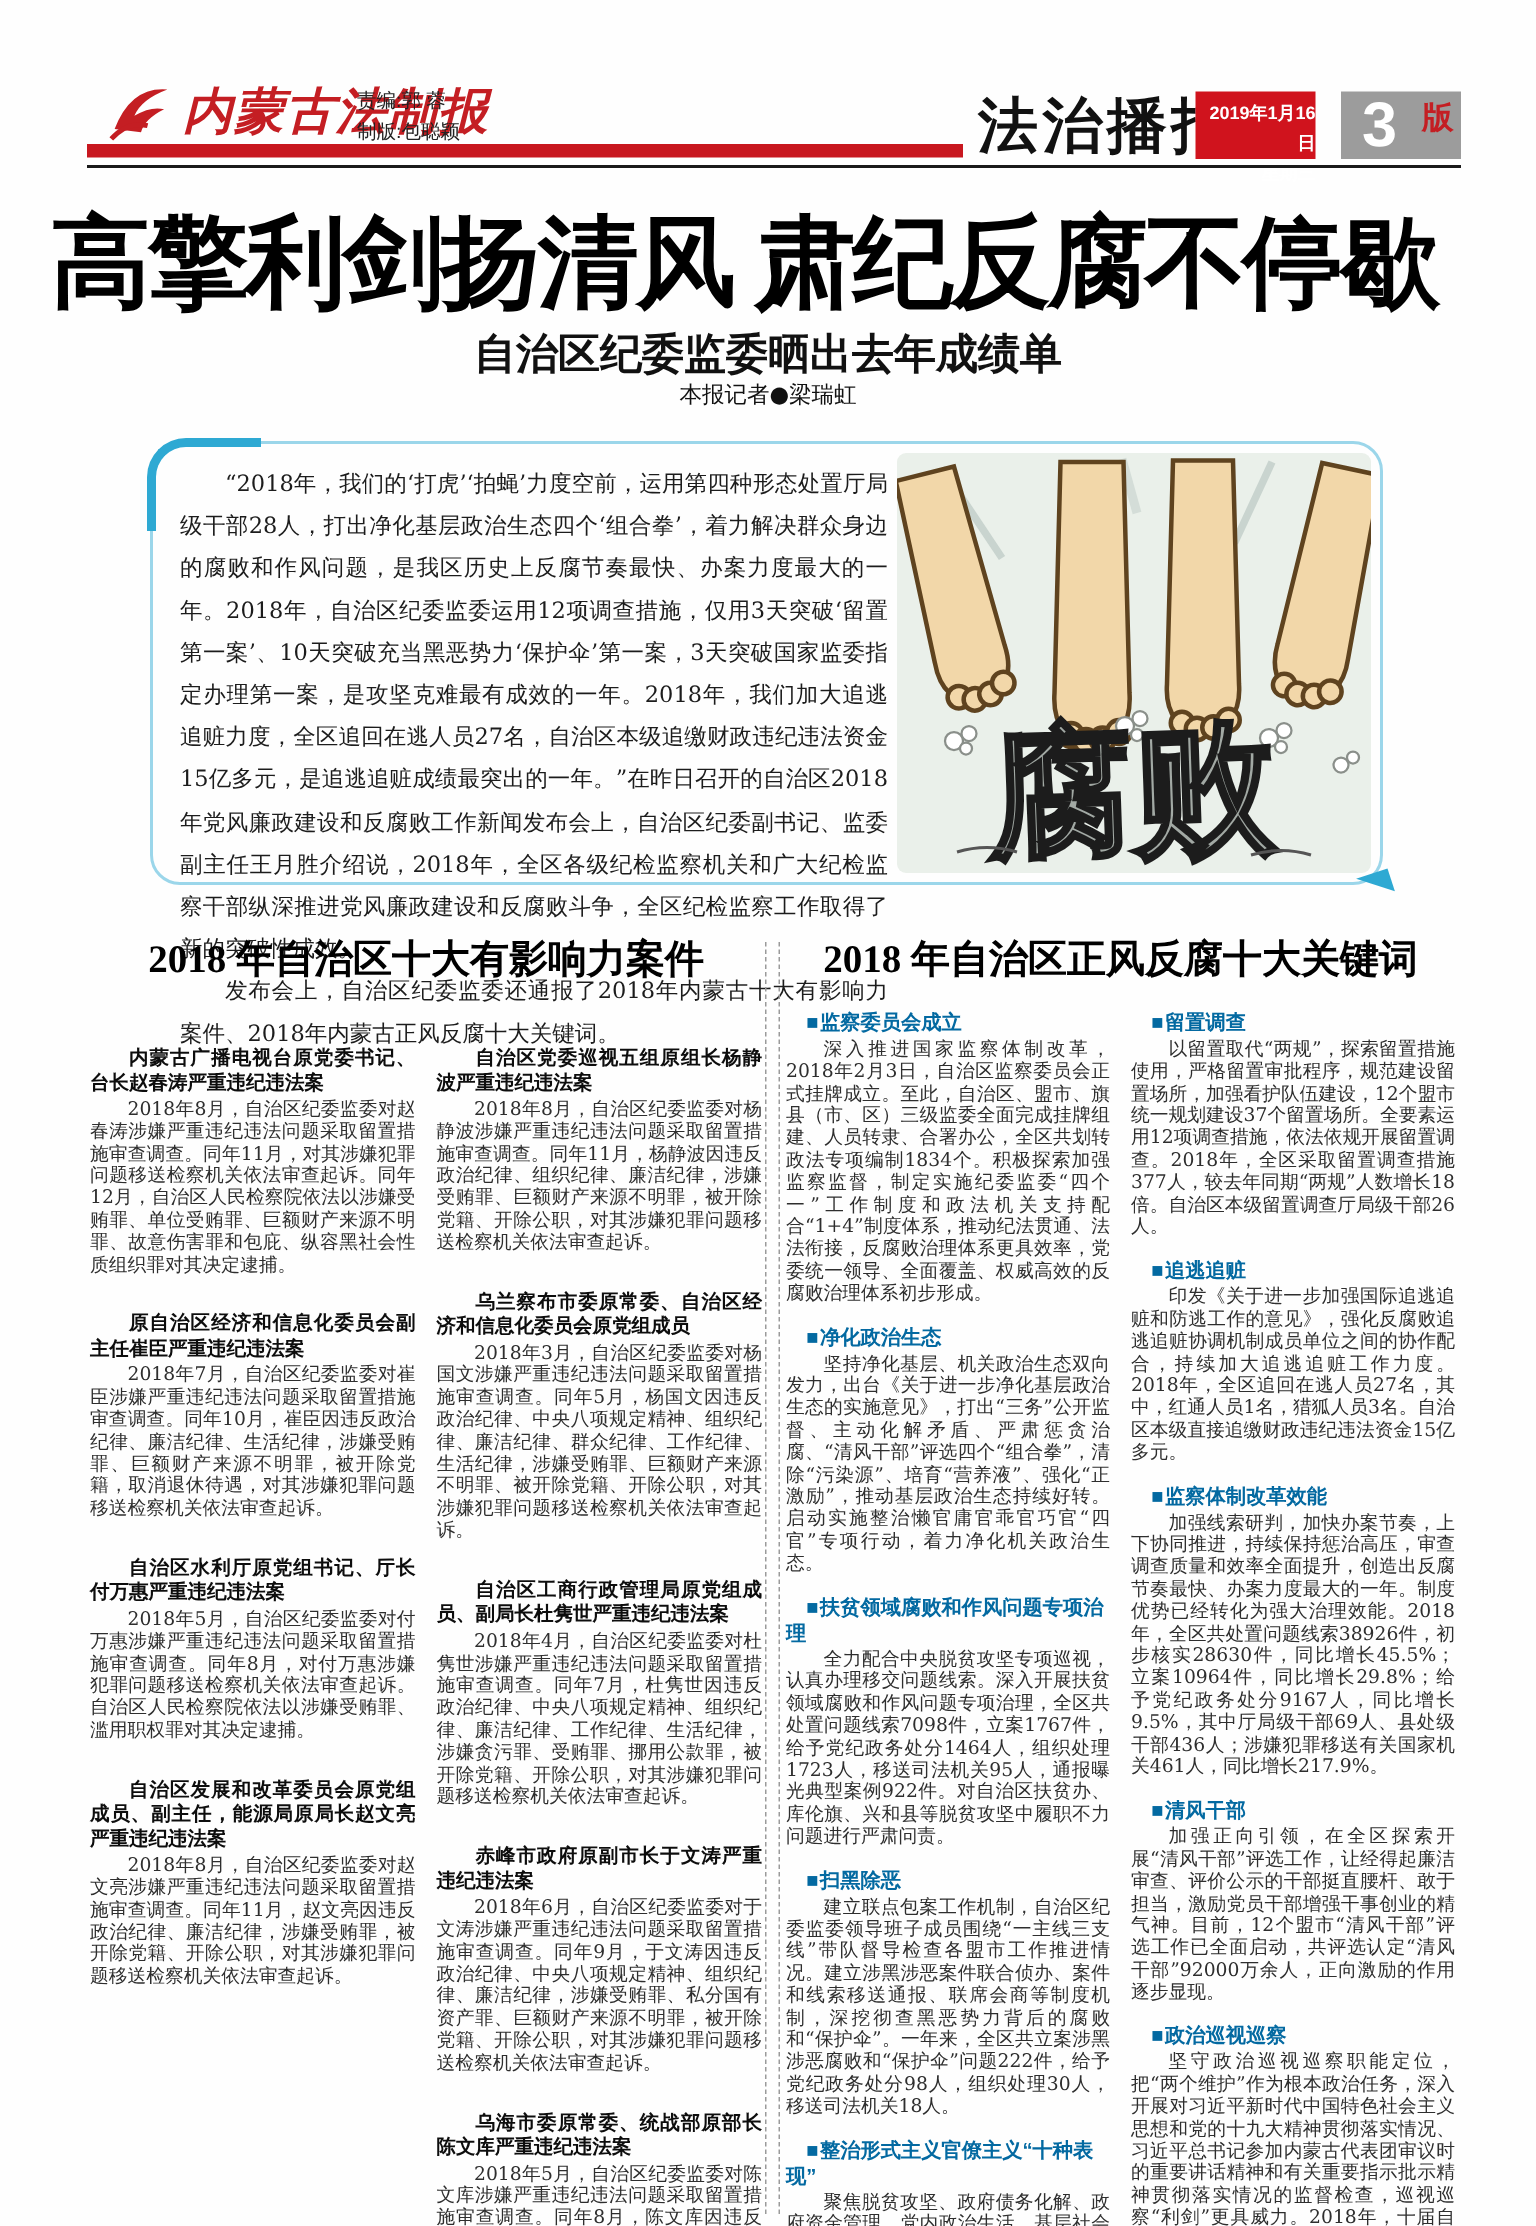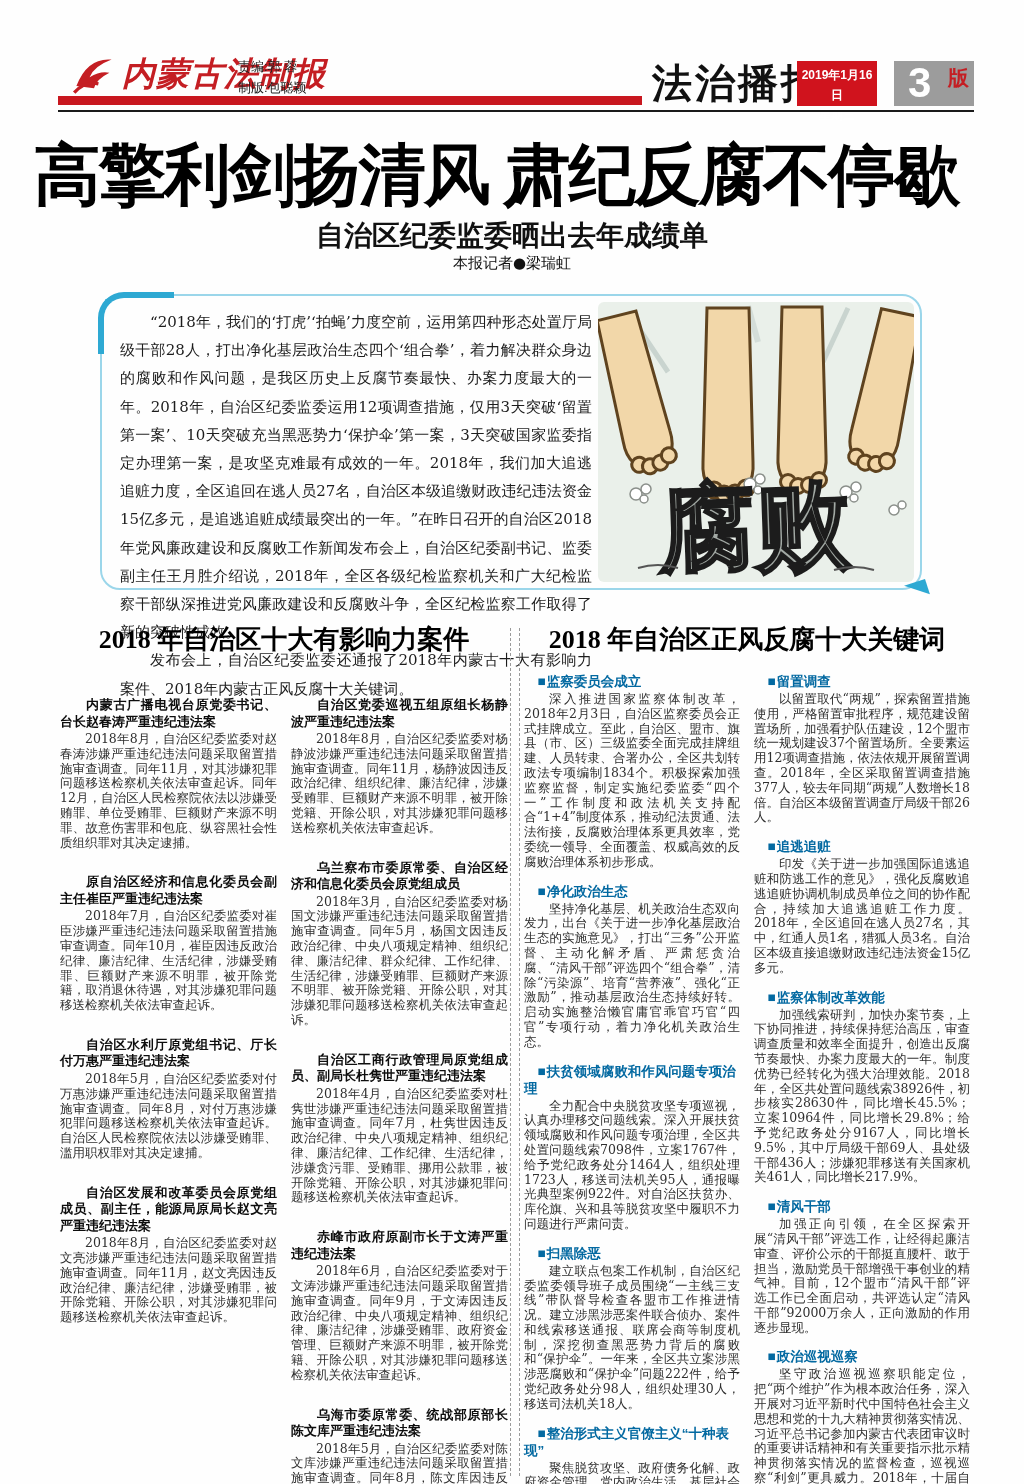--- a/index.html
+++ b/index.html
@@ -8,21 +8,21 @@
 
   
   #logo-area{position:absolute;left:72px;top:52px;display:flex;align-items:flex-end;}
   #logo-mark{width:44px;height:44px;margin-right:6px;}
   #logo-text{font-family:"DejaVu Serif",serif;font-style:italic;font-weight:bold;
              font-size:33px;color:#c41e23;letter-spacing:1px;white-space:nowrap;}
   #credits{position:absolute;left:238px;top:56px;font-size:13px;line-height:21px;color:#222;}
   #section-title{position:absolute;left:652px;top:56px;font-size:40px;font-weight:900;
                  letter-spacing:3px;color:#111;white-space:nowrap;}
   #date-box{position:absolute;left:797px;top:61px;width:80px;height:45px;background:#d0131d;
-            color:#fff;text-align:center;font-weight:bold;font-size:12px;line-height:20px;
+            color:#fff;text-align:right;font-weight:bold;font-size:12px;line-height:20px;
             padding-top:4px;box-sizing:border-box;}
   #num-box{position:absolute;left:894px;top:61px;width:80px;height:45px;background:#9c9c9c;}
   #page-num{position:absolute;left:14px;top:-2px;color:#fff;font-size:42px;font-weight:bold;}
   #page-unit{position:absolute;right:5px;top:3px;color:#c41e23;font-size:21px;font-weight:900;}
   #red-bar{position:absolute;left:58px;top:96px;width:584px;height:9px;background:#c8171f;}
   #black-rule{position:absolute;left:58px;top:110px;width:916px;height:2px;background:#1a1a1a;}
 
   
   #headline{position:absolute;left:24px;top:130px;width:944px;text-align:center;
             font-family:"Liberation Serif","DejaVu Serif",serif;font-weight:900;
@@ -197,21 +197,21 @@
         <div class="case">
           <p class="case-head">乌兰察布市委原常委、自治区经济和信息化委员会原党组成员</p>
           <p class="case-body">2018年3月，自治区纪委监委对杨国文涉嫌严重违纪违法问题采取留置措施审查调查。同年5月，杨国文因违反政治纪律、中央八项规定精神、组织纪律、廉洁纪律、群众纪律、工作纪律、生活纪律，涉嫌受贿罪、巨额财产来源不明罪、被开除党籍、开除公职，对其涉嫌犯罪问题移送检察机关依法审查起诉。</p>
         </div>
         <div class="case">
           <p class="case-head">自治区工商行政管理局原党组成员、副局长杜隽世严重违纪违法案</p>
           <p class="case-body">2018年4月，自治区纪委监委对杜隽世涉嫌严重违纪违法问题采取留置措施审查调查。同年7月，杜隽世因违反政治纪律、中央八项规定精神、组织纪律、廉洁纪律、工作纪律、生活纪律，涉嫌贪污罪、受贿罪、挪用公款罪，被开除党籍、开除公职，对其涉嫌犯罪问题移送检察机关依法审查起诉。</p>
         </div>
         <div class="case">
           <p class="case-head">赤峰市政府原副市长于文涛严重违纪违法案</p>
-          <p class="case-body">2018年6月，自治区纪委监委对于文涛涉嫌严重违纪违法问题采取留置措施审查调查。同年9月，于文涛因违反政治纪律、中央八项规定精神、组织纪律、廉洁纪律，涉嫌受贿罪、政府资金管理、巨额财产来源不明罪，被开除党籍、开除公职，对其涉嫌犯罪问题移送检察机关依法审查起诉。</p>
+          <p class="case-body">2018年6月，自治区纪委监委对于文涛涉嫌严重违纪违法问题采取留置措施审查调查。同年9月，于文涛因违反政治纪律、中央八项规定精神、组织纪律、廉洁纪律，涉嫌受贿罪、私分国有资产罪、巨额财产来源不明罪，被开除党籍、开除公职，对其涉嫌犯罪问题移送检察机关依法审查起诉。</p>
         </div>
         <div class="case">
           <p class="case-head">乌海市委原常委、统战部原部长陈文库严重违纪违法案</p>
           <p class="case-body">2018年5月，自治区纪委监委对陈文库涉嫌严重违纪违法问题采取留置措施审查调查。同年8月，陈文库因违反组织纪律、廉洁纪律，涉嫌受贿罪、巨额财产来源不明罪、非法持有、私藏枪支、弹药罪被开除党籍、开除公职，对其涉嫌犯罪问题移送检察机关依法审查起诉。</p>
         </div>
       </div>
     </div>
   </div>
 
   <div class="section" id="keywords-section">

